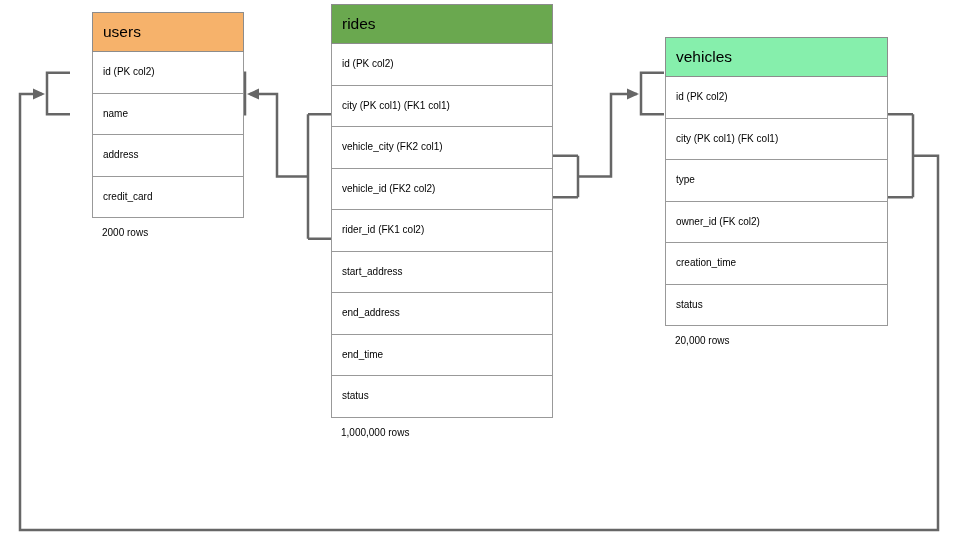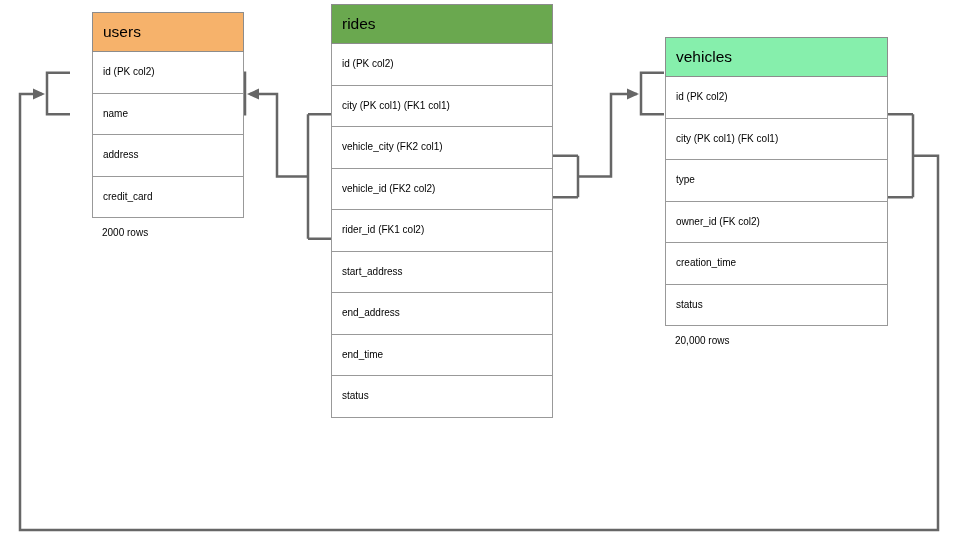--- a/index.html
+++ b/index.html
@@ -94,20 +94,21 @@
           <div class="tbl-row">id (PK col2)</div>
           <div class="tbl-row">city (PK col1) (FK1 col1)</div>
           <div class="tbl-row">vehicle_city (FK2 col1)</div>
           <div class="tbl-row">vehicle_id (FK2 col2)</div>
           <div class="tbl-row">rider_id (FK1 col2)</div>
           <div class="tbl-row">start_address</div>
           <div class="tbl-row">end_address</div>
           <div class="tbl-row">end_time</div>
           <div class="tbl-row">status</div>
         </div>
+    <div class="row-count">1,000,000 rows</div>
   </div>
       <div class="db-table t-vehicles">
     <div class="tbl-header" style="background: #86efac; margin-top: 25px;">
       <span>vehicles</span>
     </div>
     <div>
           <div class="tbl-row">id (PK col2)</div>
           <div class="tbl-row">city (PK col1) (FK col1)</div>
           <div class="tbl-row">type</div>
           <div class="tbl-row">owner_id (FK col2)</div>

